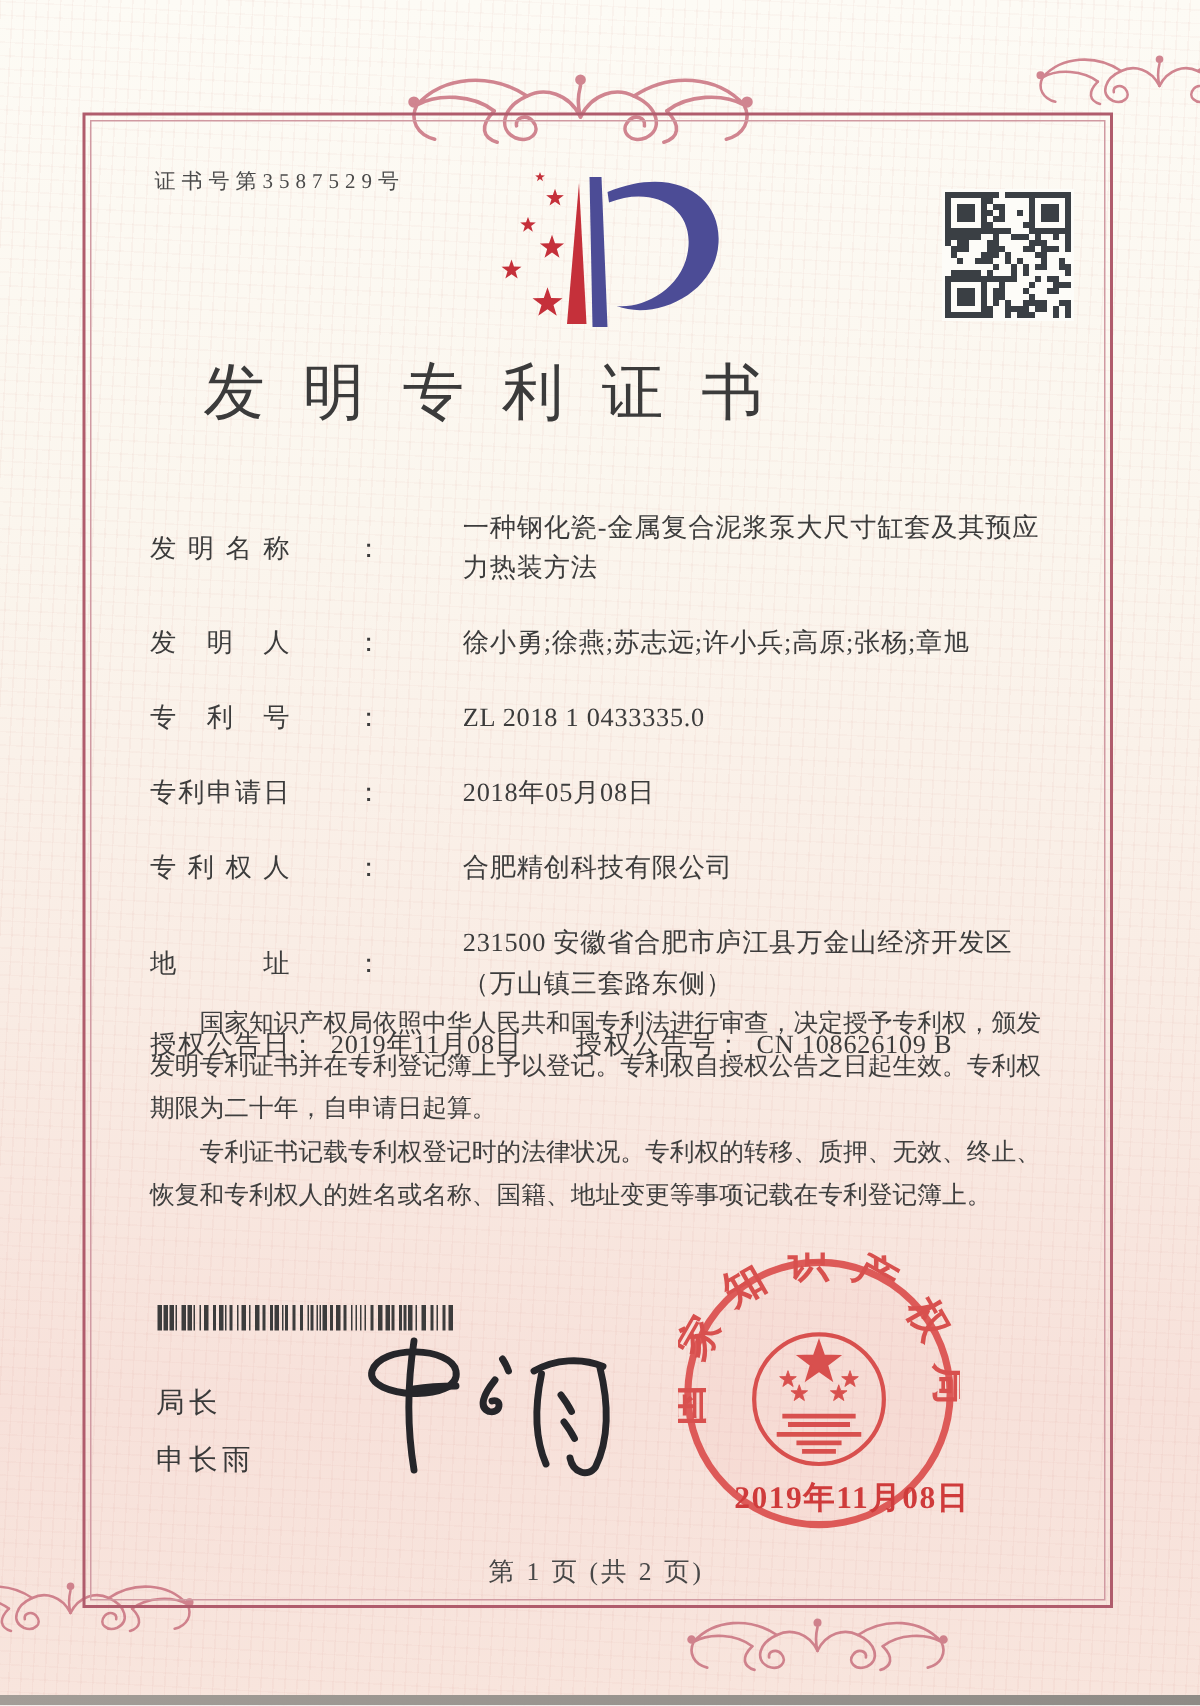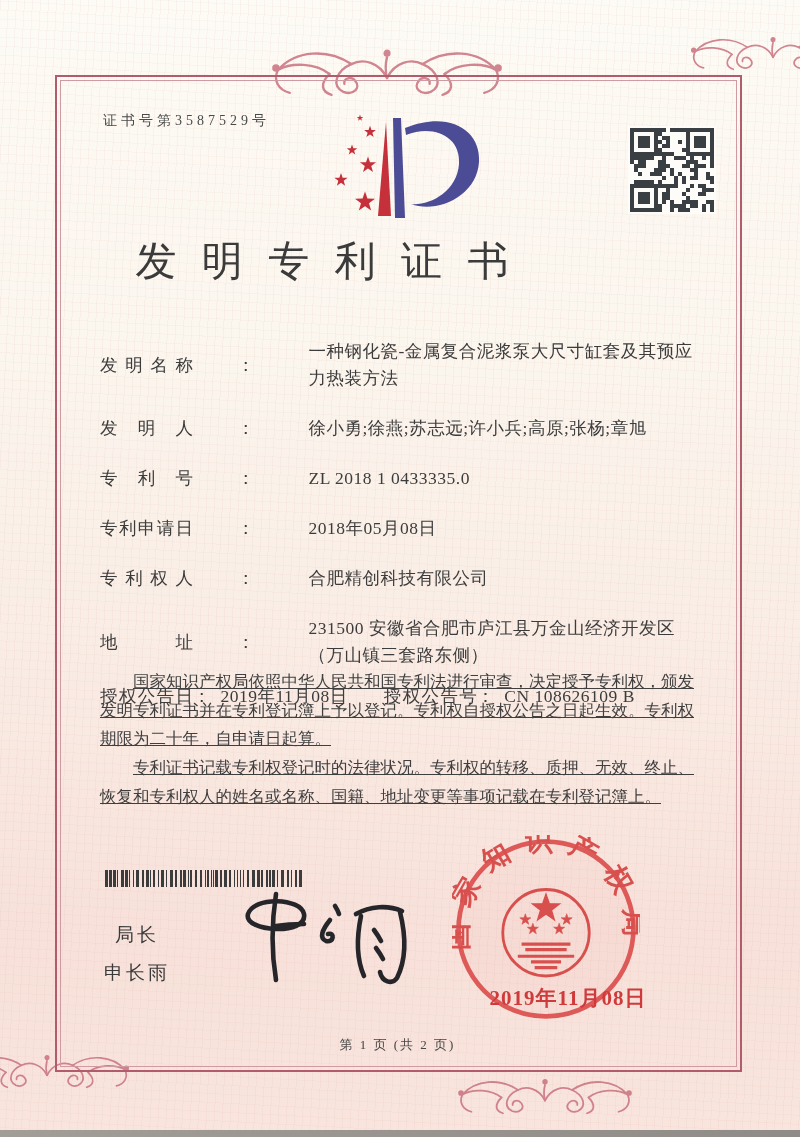--- a/index.html
+++ b/index.html
@@ -28,33 +28,33 @@
   .fields{position:absolute;left:100px;top:338px;width:600px;font-size:17.5px;color:#3c3c3c;}
   .frow{display:flex;align-items:center;line-height:27px;margin-bottom:23px;gap:44px;}
   .flabel{display:inline-block;width:93px;text-align-last:justify;text-justify:inter-character;
     flex:0 0 93px;}
   .fcolon{flex:0 0 auto;margin-right:10px;}
   .fvalue{display:inline-block;max-width:450px;letter-spacing:0.5px;}
   .grantrow{display:flex;line-height:27px;}
   .grant2{margin-left:36px;display:flex;}
   .paras{position:absolute;left:100px;top:668px;width:602px;font-size:16.5px;
     color:#3f3f3f;line-height:1.74;}
-  .paras p{margin:0;text-indent:2em;text-decoration:underline;}
+  .paras p{margin:0;text-indent:2em;}
   .barcode{position:absolute;left:105px;top:870px;width:200px;height:17px;display:flex;
     align-items:stretch;}
   .barcode i{display:block;background:#3c3c3c;}
   .commish{position:absolute;left:104px;top:922px;font-size:19px;color:#3a3a3a;
-    font-family:"Liberation Sans","DejaVu Sans",sans-serif;text-align:center;}
+    font-family:"Liberation Sans","DejaVu Sans",sans-serif;}
   .commish div{margin-bottom:12px;letter-spacing:3px;}
   .signature{position:absolute;left:218px;top:880px;}
   .seal{position:absolute;left:452px;top:835px;}
   .seal-date{position:absolute;left:488px;top:984px;width:160px;text-align:center;
     font-size:21px;font-weight:bold;color:#cf3b3b;letter-spacing:1px;}
   .page-footer{position:absolute;left:0;top:1036px;width:795px;text-align:center;
-    font-size:13px;color:#474747;letter-spacing:2px;}
+    font-size:17px;color:#474747;letter-spacing:2px;}
   .back-note{position:absolute;left:0;top:1090px;width:760px;text-align:center;
     font-size:17px;color:#4a4a4a;letter-spacing:2px;}
   .bottom-edge{position:absolute;left:0;bottom:0;width:800px;height:7px;
     background:linear-gradient(90deg,#a39d97,#8f8b86);}
   .orn{position:absolute;opacity:.85;}
 </style>
 </head>
 <body>
 
 <div class="photo">

